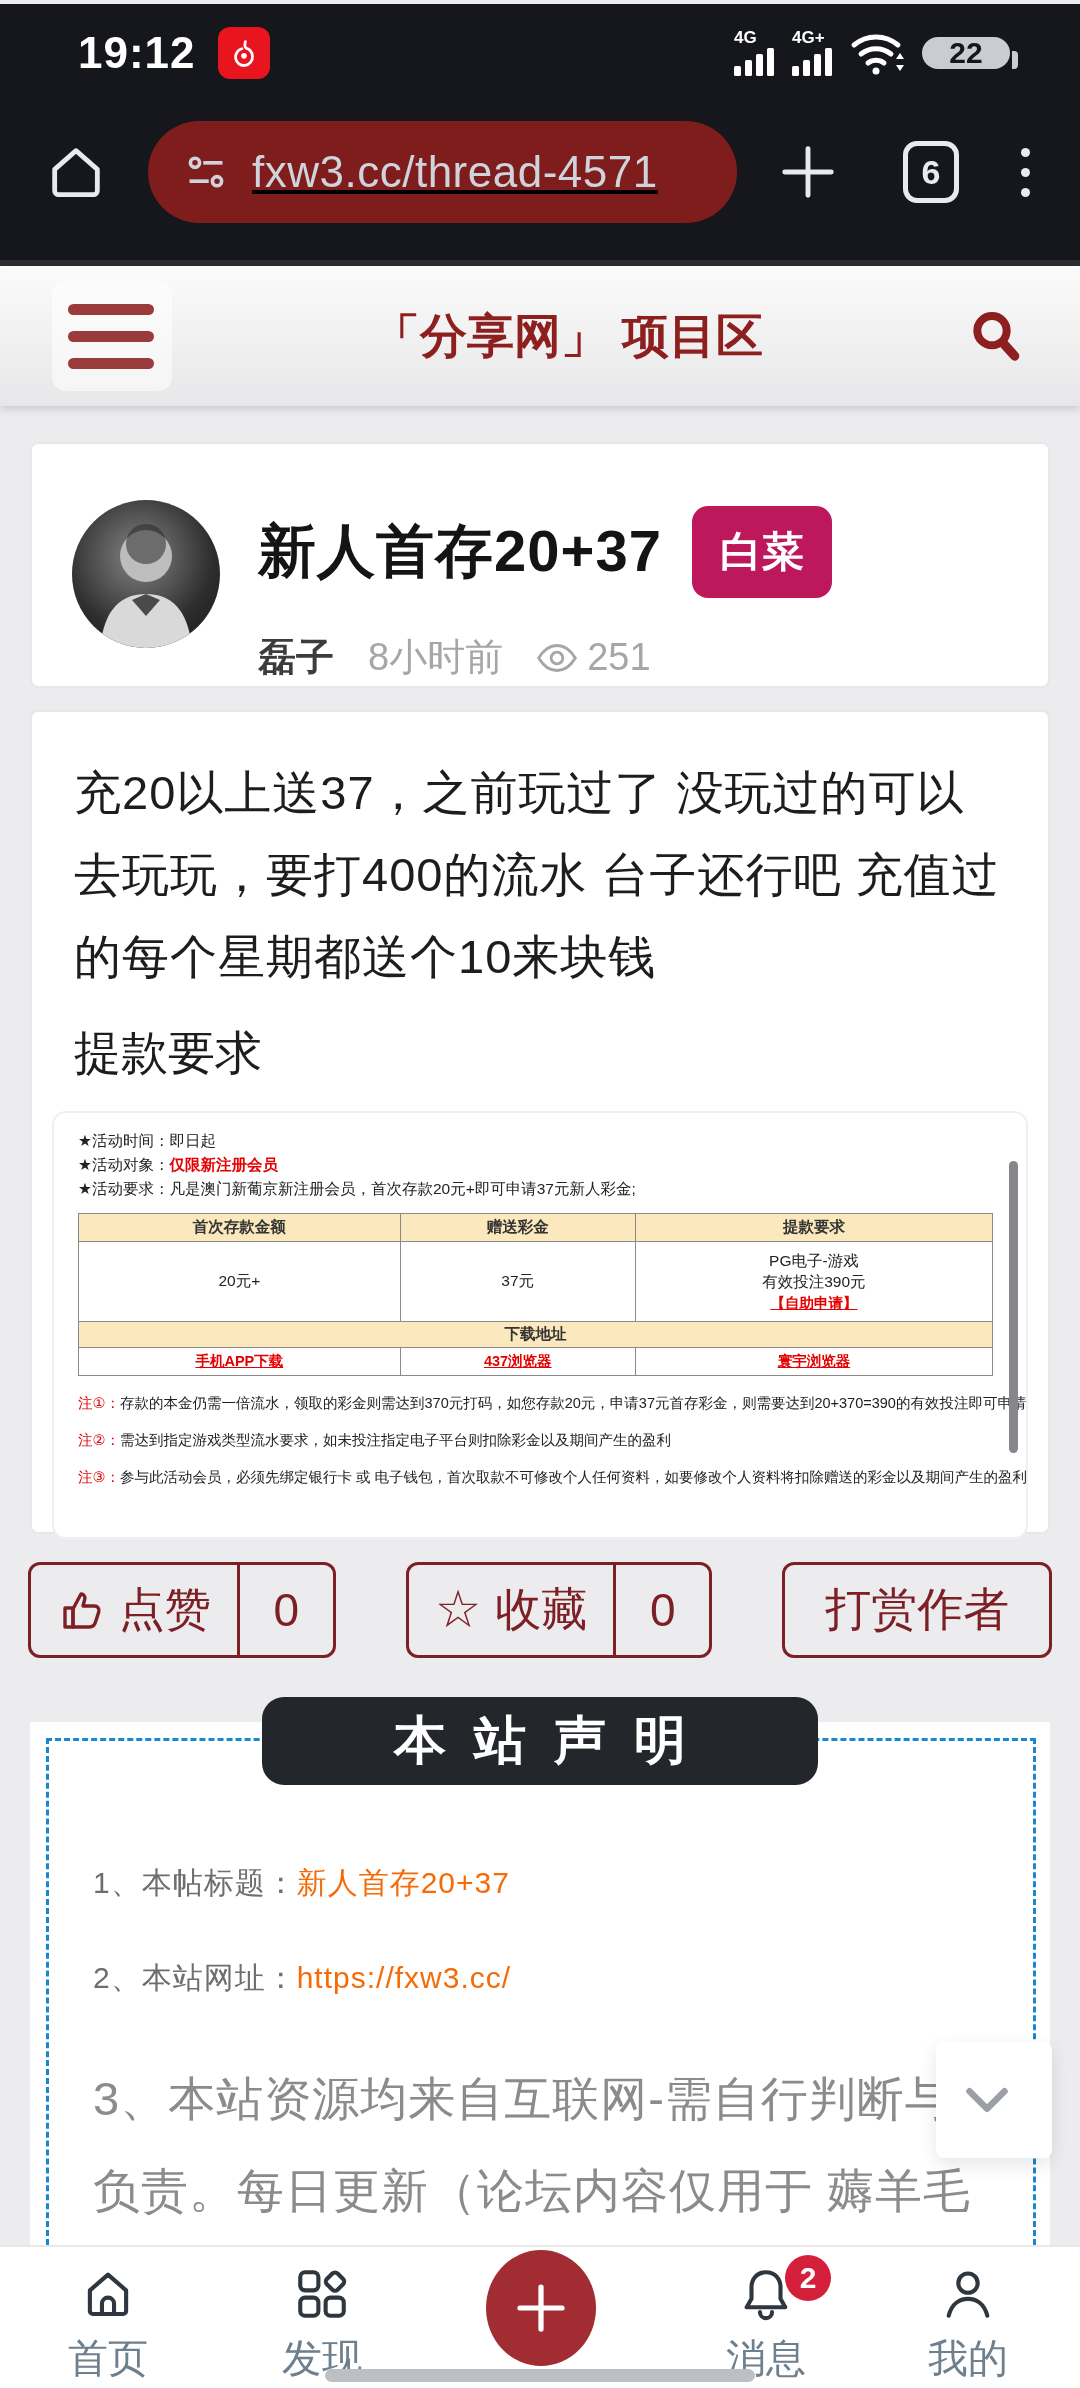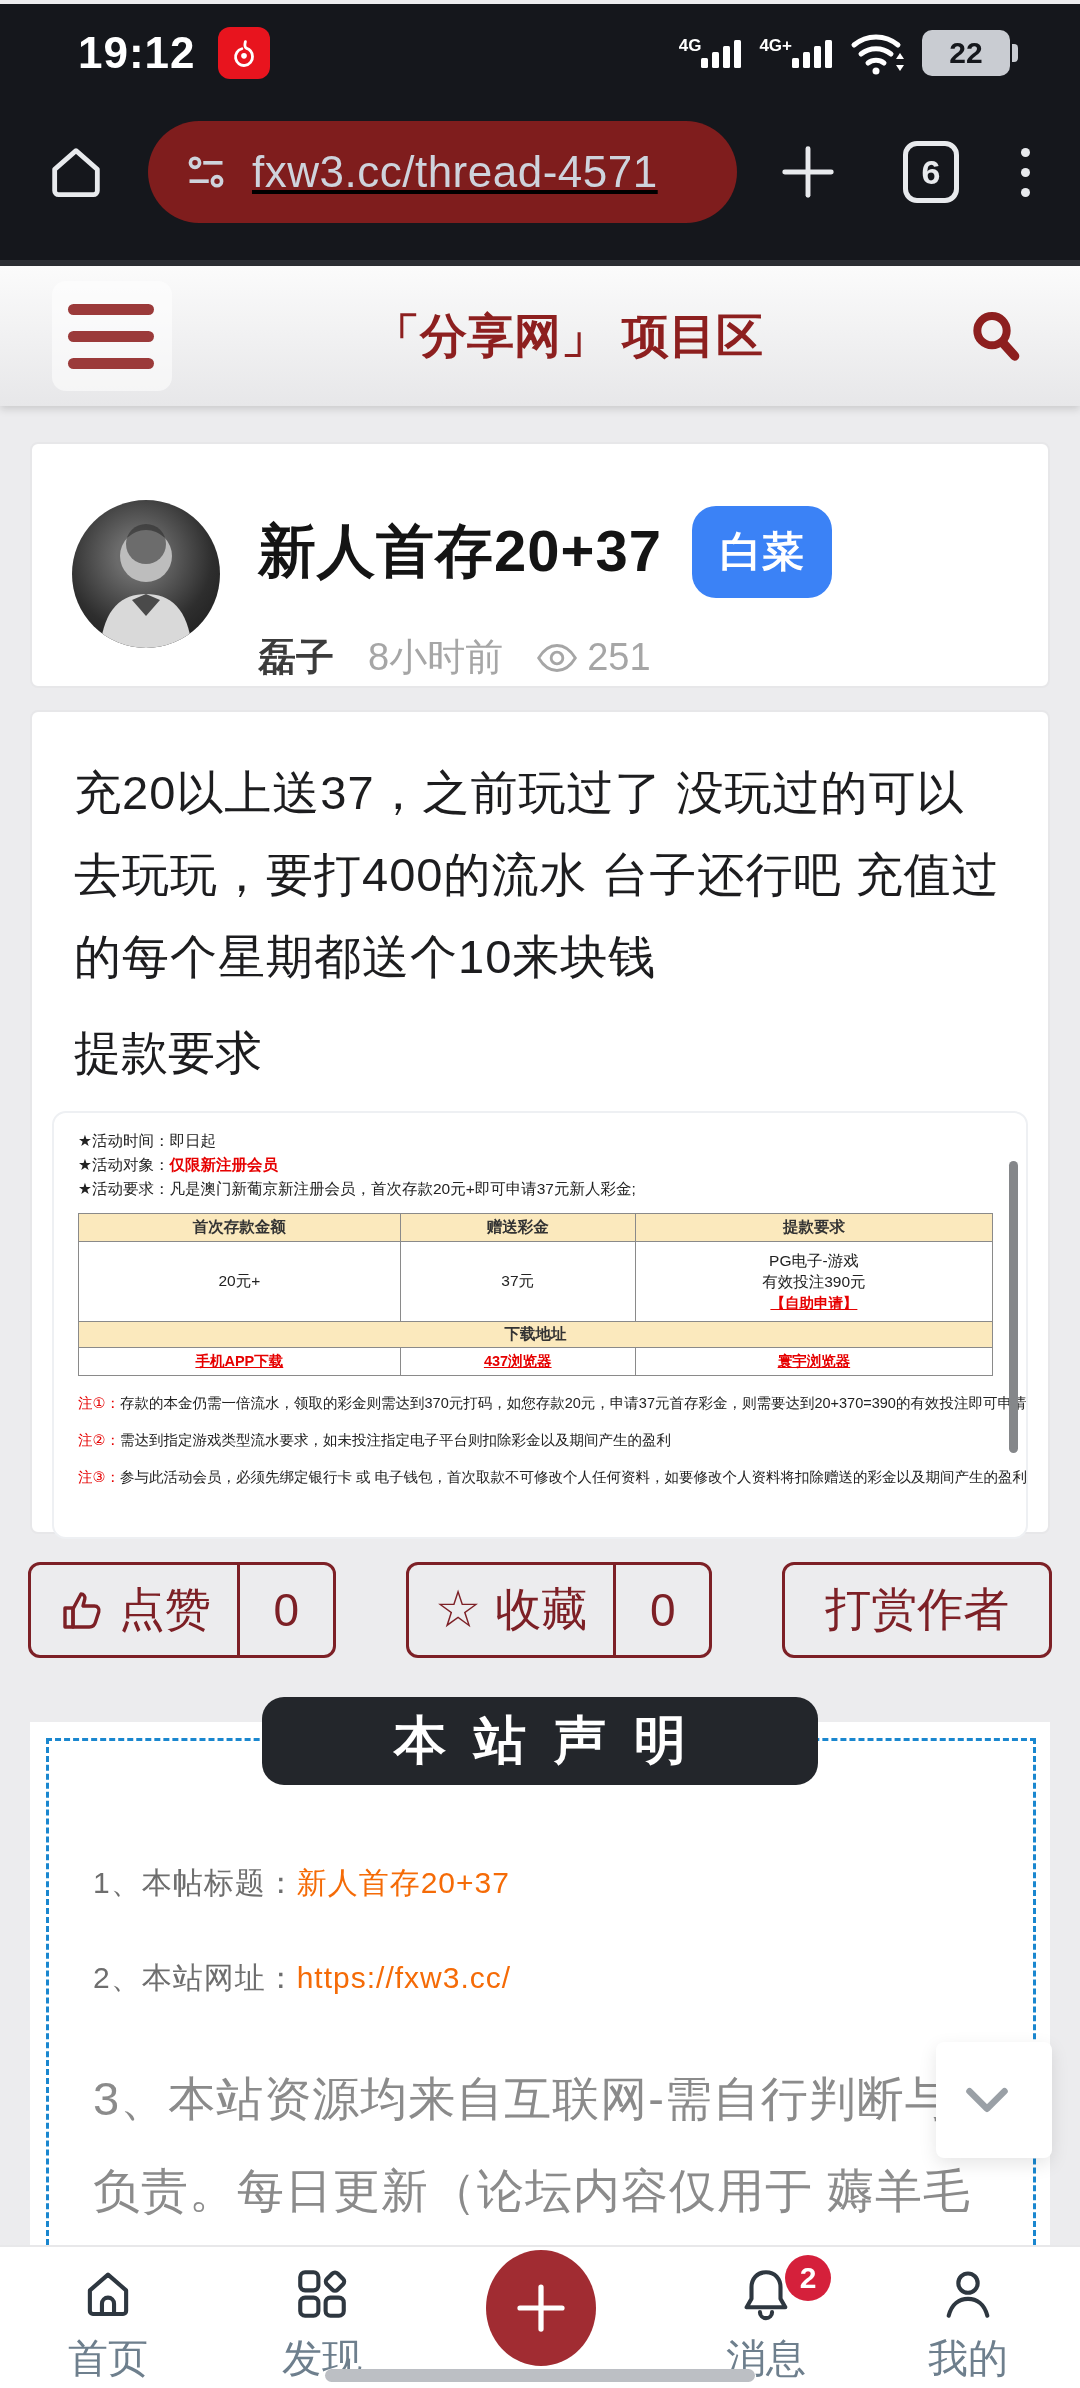--- a/index.html
+++ b/index.html
@@ -14,23 +14,23 @@
   
   .status-bar {
     position:absolute; top:4px; left:0; width:1080px; height:84px;
     background:#15171c; display:flex; align-items:center;
     padding:14px 70px 0 78px; color:#fff;
   }
   .status-time { font-size:44px; font-weight:700; letter-spacing:1px; }
   .music-app-ic { width:52px; height:52px; background:#e8141e; border-radius:12px;
     margin-left:22px; display:flex; align-items:center; justify-content:center; }
   .status-right { margin-left:auto; display:flex; align-items:center; gap:16px; }
-  .sig { display:flex; flex-direction:row; align-items:flex-start; }
+  .sig { display:flex; flex-direction:column; align-items:flex-start; }
   .sig .sig-lbl { font-size:17px; font-weight:700; line-height:16px; }
-  .battery { width:88px; height:46px; background:#c9ccd2; border-radius:10px;
+  .battery { width:88px; height:32px; background:#c9ccd2; border-radius:16px;
     color:#15171c; font-size:30px; font-weight:700; display:flex; align-items:center;
     justify-content:center; position:relative; }
   .battery::after { content:""; position:absolute; right:-8px; top:14px; width:6px; height:18px;
     background:#c9ccd2; border-radius:0 4px 4px 0; }
 
   
   .browser-bar {
     position:absolute; top:84px; left:0; width:1080px; height:182px;
     background:#15171c; border-bottom:6px solid #2c2e34;
     display:flex; align-items:center; padding:0 44px;
@@ -69,22 +69,22 @@
     background:#fff; border:2px solid #e7e7e9; border-radius:8px;
     padding:56px 40px 0 40px;
   }
   .post-head { display:flex; }
   .avatar { width:148px; height:148px; border-radius:50%; overflow:hidden; flex:0 0 148px;
     background:radial-gradient(circle at 45% 38%, #6b6b6b 0 18%, #2e2e2e 60%, #161616 100%); position:relative; }
   .avatar svg { position:absolute; left:0; top:0; }
   .post-right { margin-left:38px; padding-top:6px; }
   .title-row { display:flex; align-items:center; }
   .post-title { font-size:58px; font-weight:700; color:#141414; letter-spacing:1px; }
-  .badge { margin-left:30px; background:#3b82f6; color:#fff; font-size:42px; font-weight:700;
-    border-radius:24px; padding:23px 28px; line-height:1.1; }
+  .badge { margin-left:30px; background:#be185d; color:#fff; font-size:42px; font-weight:700;
+    border-radius:16px; padding:23px 28px; line-height:1.1; }
   .meta-row { display:flex; align-items:center; margin-top:34px; color:#a6a6a6; font-size:38px; }
   .author { color:#3c3c3c; font-weight:700; }
   .meta-time { margin-left:34px; }
   .views { margin-left:34px; display:flex; align-items:center; gap:10px; }
 
   .content-card {
     position:absolute; top:710px; left:30px; width:1020px; height:824px;
     background:#fff; border:2px solid #e7e7e9; border-radius:8px;
     padding:40px 40px 0 42px;
   }

